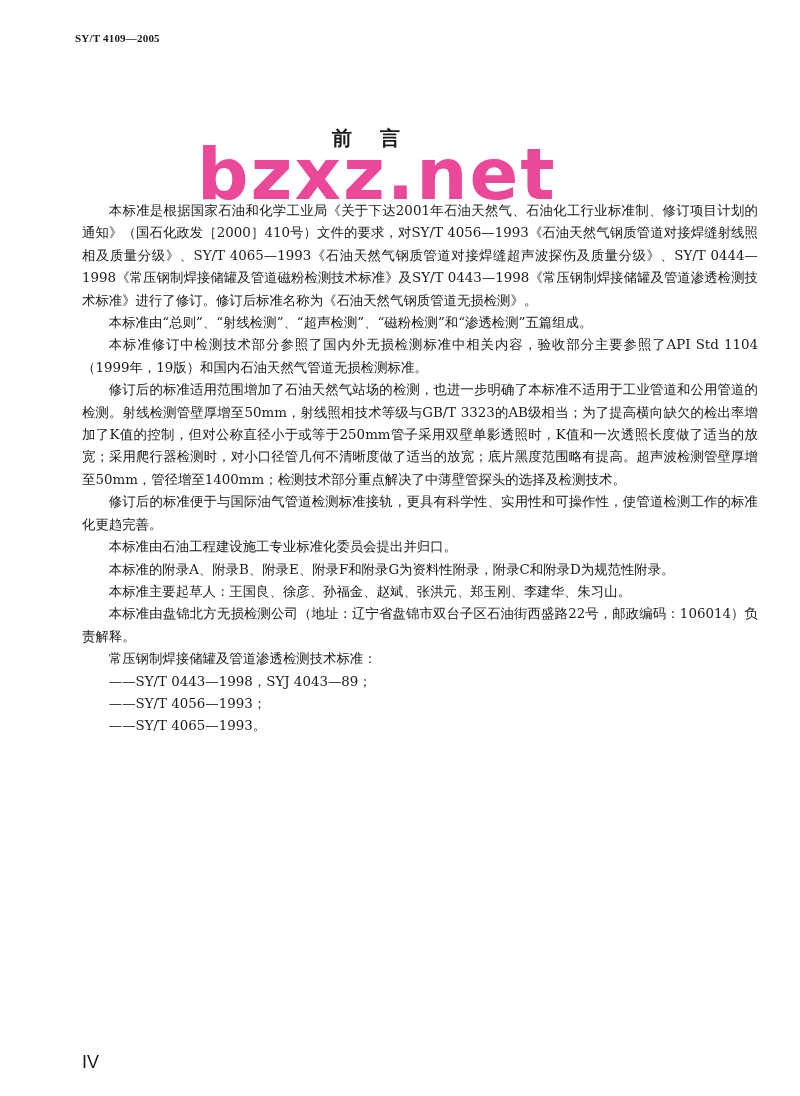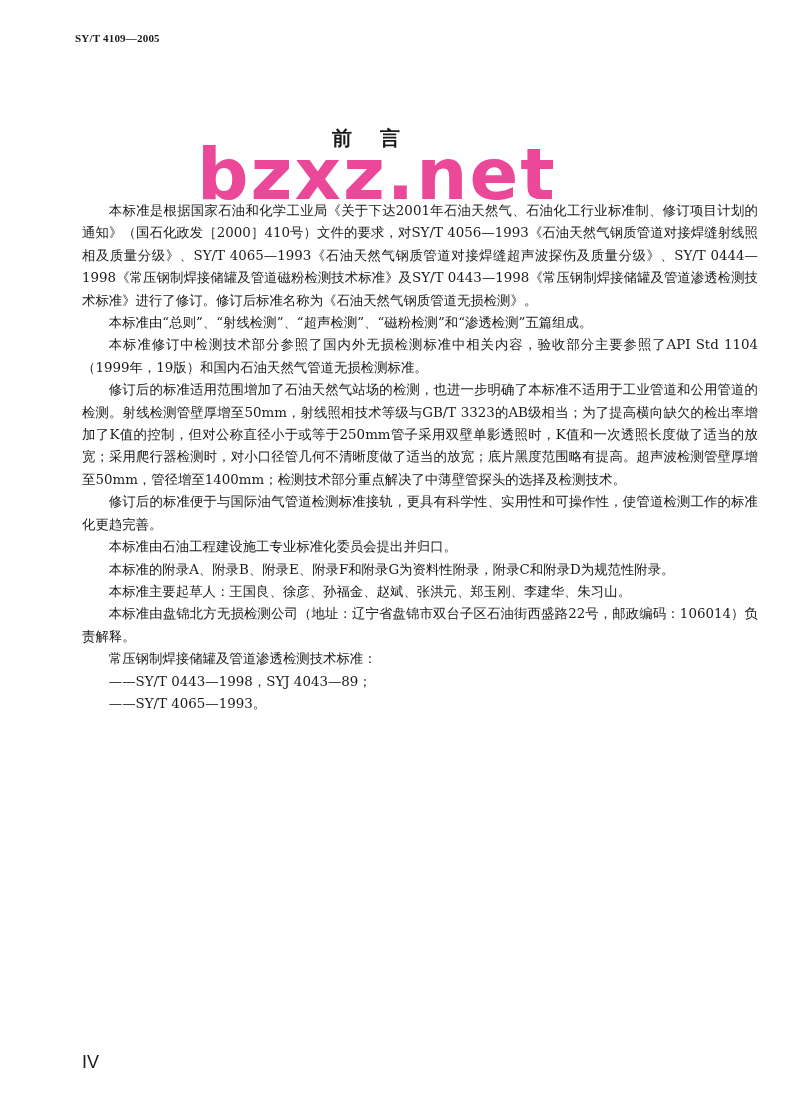--- a/index.html
+++ b/index.html
@@ -32,16 +32,17 @@
   <p class="para">本标准由“总则”、“射线检测”、“超声检测”、“磁粉检测”和“渗透检测”五篇组成。</p>
   <p class="para">本标准修订中检测技术部分参照了国内外无损检测标准中相关内容，验收部分主要参照了API Std 1104（1999年，19版）和国内石油天然气管道无损检测标准。</p>
   <p class="para">修订后的标准适用范围增加了石油天然气站场的检测，也进一步明确了本标准不适用于工业管道和公用管道的检测。射线检测管壁厚增至50mm，射线照相技术等级与GB/T 3323的AB级相当；为了提高横向缺欠的检出率增加了K值的控制，但对公称直径小于或等于250mm管子采用双壁单影透照时，K值和一次透照长度做了适当的放宽；采用爬行器检测时，对小口径管几何不清晰度做了适当的放宽；底片黑度范围略有提高。超声波检测管壁厚增至50mm，管径增至1400mm；检测技术部分重点解决了中薄壁管探头的选择及检测技术。</p>
   <p class="para">修订后的标准便于与国际油气管道检测标准接轨，更具有科学性、实用性和可操作性，使管道检测工作的标准化更趋完善。</p>
   <p class="para">本标准由石油工程建设施工专业标准化委员会提出并归口。</p>
   <p class="para">本标准的附录A、附录B、附录E、附录F和附录G为资料性附录，附录C和附录D为规范性附录。</p>
   <p class="para">本标准主要起草人：王国良、徐彦、孙福金、赵斌、张洪元、郑玉刚、李建华、朱习山。</p>
   <p class="para">本标准由盘锦北方无损检测公司（地址：辽宁省盘锦市双台子区石油街西盛路22号，邮政编码：106014）负责解释。</p>
   <p class="para">常压钢制焊接储罐及管道渗透检测技术标准：</p>
   <p class="list-line">——SY/T 0443—1998，SYJ 4043—89；</p>
+  <p class="list-line">——SY/T 4056—1993；</p>
   <p class="list-line">——SY/T 4065—1993。</p>
 </div>
 
 <div class="page-num">IV</div>
 
 </body></html>

